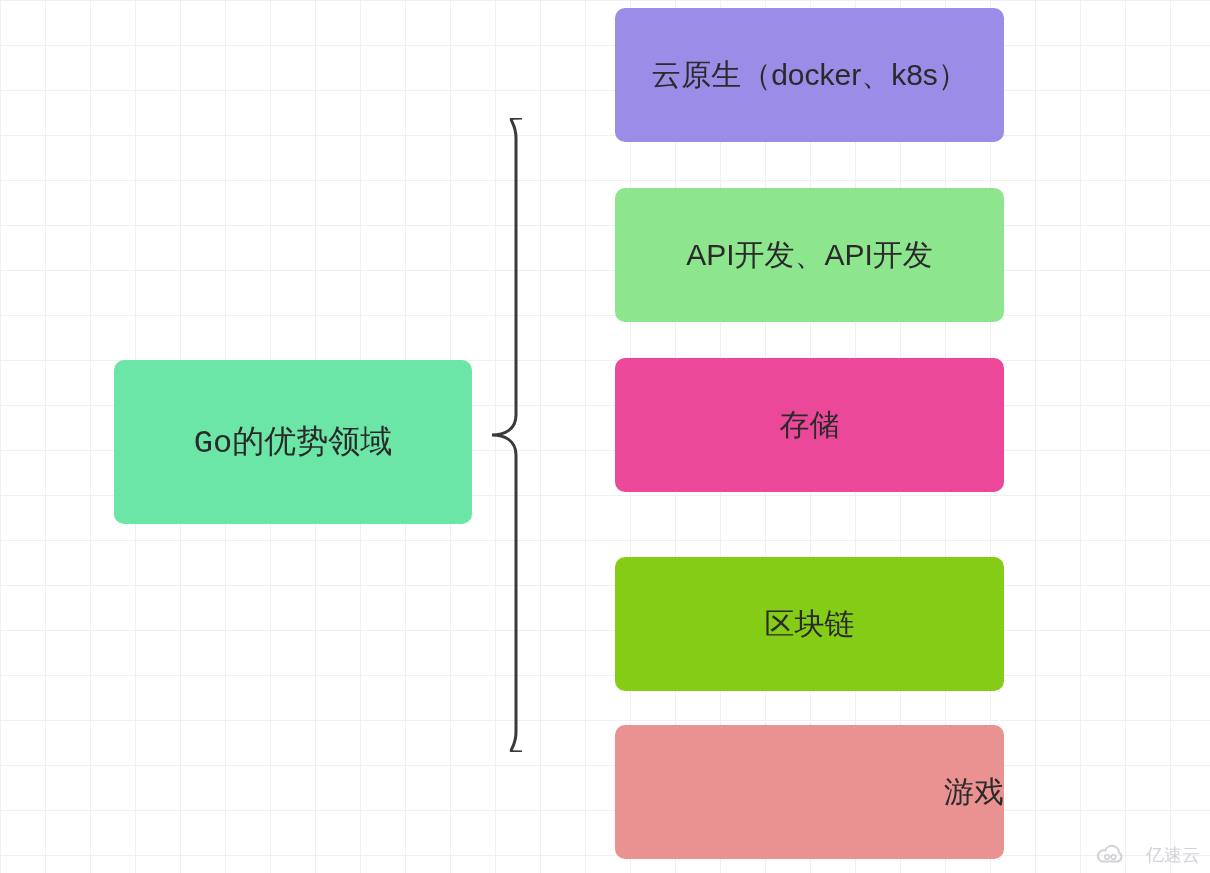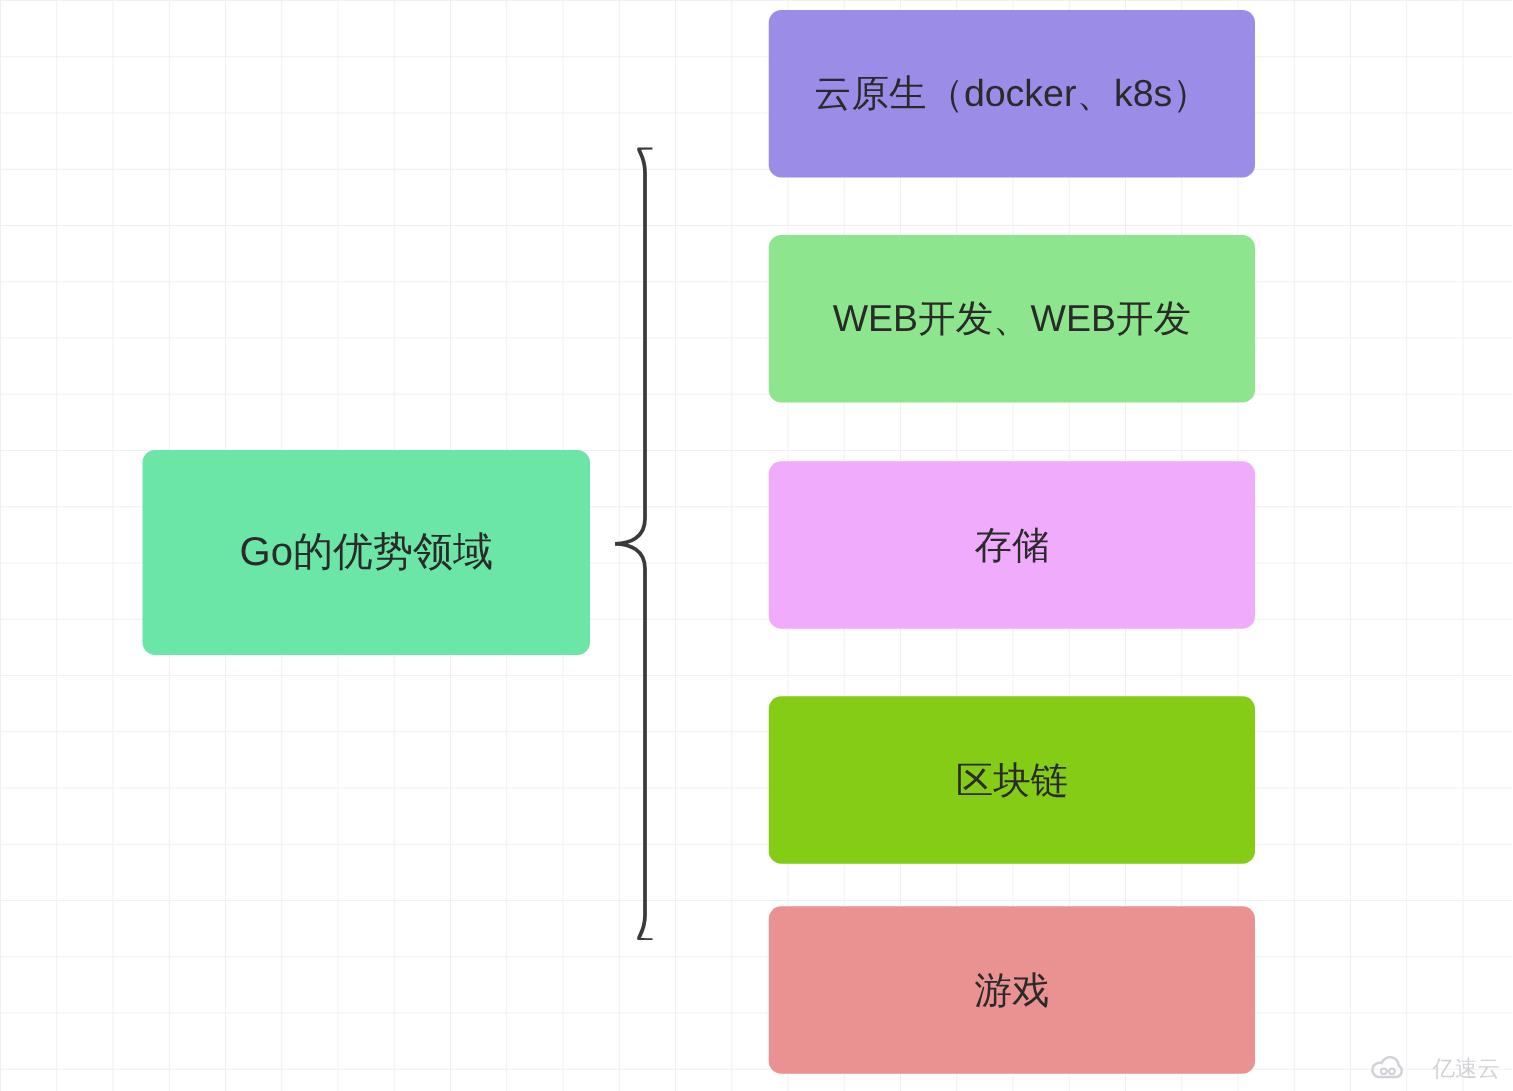--- a/index.html
+++ b/index.html
@@ -24,29 +24,30 @@
     display:flex;align-items:center;justify-content:center;
     font-size:30px;
     color:#2a2a2a;
     border-radius:10px;
     box-sizing:border-box;
   }
   .root{
     left:114px;top:360px;width:358px;height:164px;
     background:#6be6a7;
     font-size:32px;
+    font-family:Liberation Mono, monospace;
   }
   .child{
     left:615px;width:389px;height:134px;
   }
   .c0{top:8px;  background:#9b8ce8;}
   .c1{top:188px;background:#8de58e;}
-  .c2{top:369px;background:#f0abfc;justify-content:center;}
+  .c2{top:358px;background:#ec4899;justify-content:center;}
   .c3{top:557px;background:#84cc16;}
-  .c4{top:725px;background:#ea9291;}
+  .c4{top:725px;background:#ea9291;justify-content:flex-end;}
   
   .brace{
     position:absolute;
     left:486px;top:118px;
     width:36px;height:634px;
   }
   .brace svg{display:block;}
   
   .wm{
     position:absolute;right:10px;bottom:6px;
@@ -74,21 +75,21 @@
              C18 317 30 322 30 337
              L30 614
              C30 634 16 634 36 634" fill="none" stroke="#3a3a3a" stroke-width="3" stroke-linecap="round"></path>
   </svg>
 </div>
 
 <div class="node child c0">
   <span>云原生（docker、k8s）</span>
 </div>
 <div class="node child c1">
-  <span>WEB开发、WEB开发</span>
+  <span>API开发、API开发</span>
 </div>
 <div class="node child c2">
   <span>存储</span>
 </div>
 <div class="node child c3">
   <span>区块链</span>
 </div>
 <div class="node child c4">
   <span>游戏</span>
 </div>

